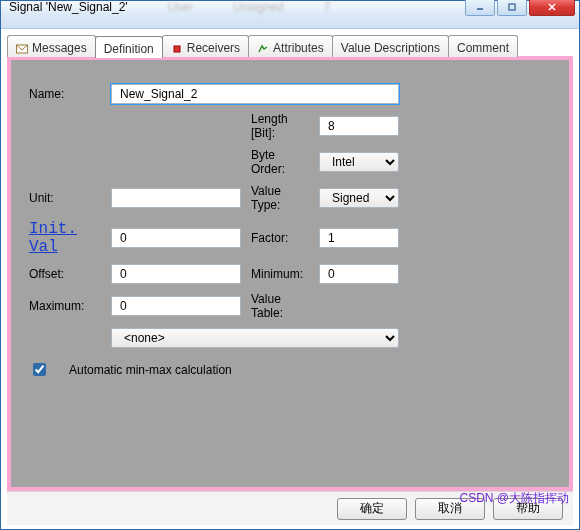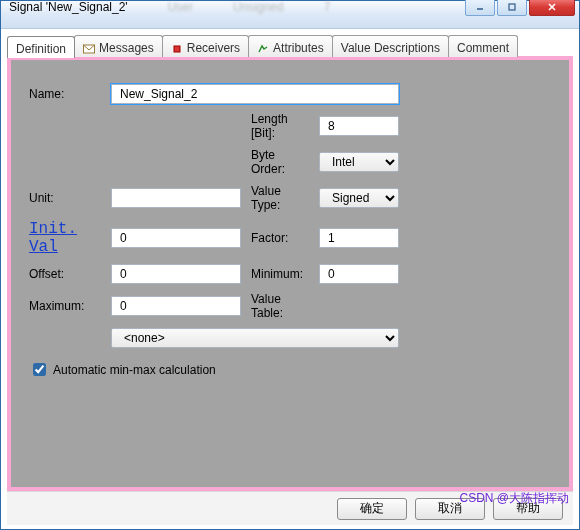--- a/index.html
+++ b/index.html
@@ -74,21 +74,21 @@
     padding: 1px 8px; background:#fff;
     font-size:12px; width:100%;
   }
   .wide { grid-column: 2 / span 3; width: 255px; }
   select.sel {
     background: linear-gradient(to bottom,#fafafa,#e9e9e9);
     border-radius:2px;
   }
   .sel-wide { grid-column: 2 / span 3; width: 258px; }
   .linkish { color:#1a3fcf; text-decoration:underline; font-family: "Courier New", monospace; font-size:16px; }
-  .auto-row { margin-top:12px; display:flex; align-items:center; gap:4px; }
+  .auto-row { margin-top:12px; display:flex; align-items:center; gap:20px; }
   .auto-row input { accent-color:#2f6aa8; }
   .button-bar {
     height:34px; border-top:1px solid #d8d8d8;
     display:flex; align-items:center; justify-content:flex-end;
     gap:8px; padding: 8px 10px; background:#f3f3f3;
   }
   .btn {
     min-width:70px; height:22px;
     border:1px solid #8a8a8a; border-radius:3px;
     background:linear-gradient(to bottom,#fdfdfd,#e5e5e5);
@@ -126,32 +126,32 @@
         <svg viewBox="0 0 10 10">
             <line x1="2" y1="2" x2="8" y2="8" stroke="#fff" stroke-width="1.6"></line>
             <line x1="8" y1="2" x2="2" y2="8" stroke="#fff" stroke-width="1.6"></line>
           </svg>
       </div>
     </div>
   </div>
 
   <div class="content-outer">
     <div class="tabs">
-      <div class="tab active">
-        <span>Definition</span>
-      </div>
       <div class="tab">
         <span class="ticon">
           <svg viewBox="0 0 12 10">
               <rect x="0.5" y="1" width="11" height="8" fill="#fff" stroke="#9a7b3a"></rect>
               <polyline points="0.5,1 6,6 11.5,1" fill="none" stroke="#9a7b3a"></polyline>
             </svg>
         </span>
         <span>Messages</span>
       </div>
+      <div class="tab active">
+        <span>Definition</span>
+      </div>
       <div class="tab">
         <span class="ticon">
           <svg viewBox="0 0 12 10">
               <rect x="3" y="2" width="6" height="6" fill="#d33" stroke="#900"></rect>
             </svg>
         </span>
         <span>Receivers</span>
       </div>
       <div class="tab">
         <span class="ticon">

